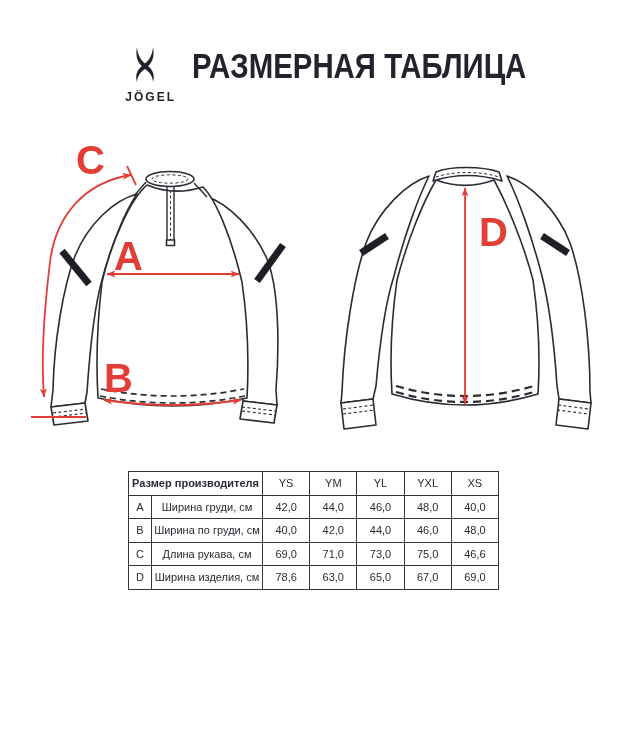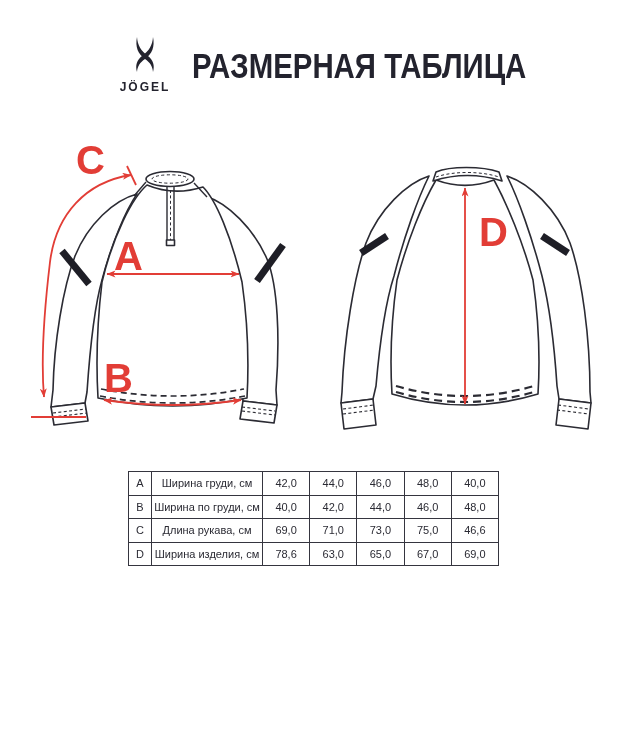--- a/index.html
+++ b/index.html
@@ -1,21 +1,21 @@
 <!DOCTYPE html>
 <html><head>
 <meta charset="utf-8">
 <style>
   html,body{margin:0;padding:0;}
   body{
     width:624px;height:750px;position:relative;background:#ffffff;
     font-family:"Liberation Sans", sans-serif;color:#23232e;overflow:hidden;
   }
   
-  .logo{position:absolute;left:114px;top:32px;width:62px;text-align:center;}
+  .logo{position:absolute;left:114px;top:42px;width:62px;text-align:right;}
   .logo-mark{display:block;margin:0 auto;}
   .logo-word{
     display:block;margin-top:2px;font-size:12px;font-weight:bold;
     letter-spacing:2px;color:#23232e;
   }
   .page-title{
     position:absolute;left:192px;top:46px;margin:0;
     font-size:35px;font-weight:bold;color:#23232e;white-space:nowrap;
     transform:scaleX(0.84);transform-origin:left top;letter-spacing:0px;
   }
@@ -142,20 +142,28 @@
       <col class="c-letter">
         <col class="c-label">
       <col class="c-val">
         <col class="c-val">
         <col class="c-val">
         <col class="c-val">
         <col class="c-val">
     </colgroup>
     <tbody>
       <tr>
+        <th colspan="2">Размер производителя</th>
+        <td>YS</td>
+        <td>YM</td>
+        <td>YL</td>
+        <td>YXL</td>
+        <td>XS</td>
+      </tr>
+      <tr>
         <td class="letter">A</td>
         <td class="mlabel">Ширина груди, см</td>
         <td>42,0</td>
         <td>44,0</td>
         <td>46,0</td>
         <td>48,0</td>
         <td>40,0</td>
       </tr>
       <tr>
         <td class="letter">B</td>

